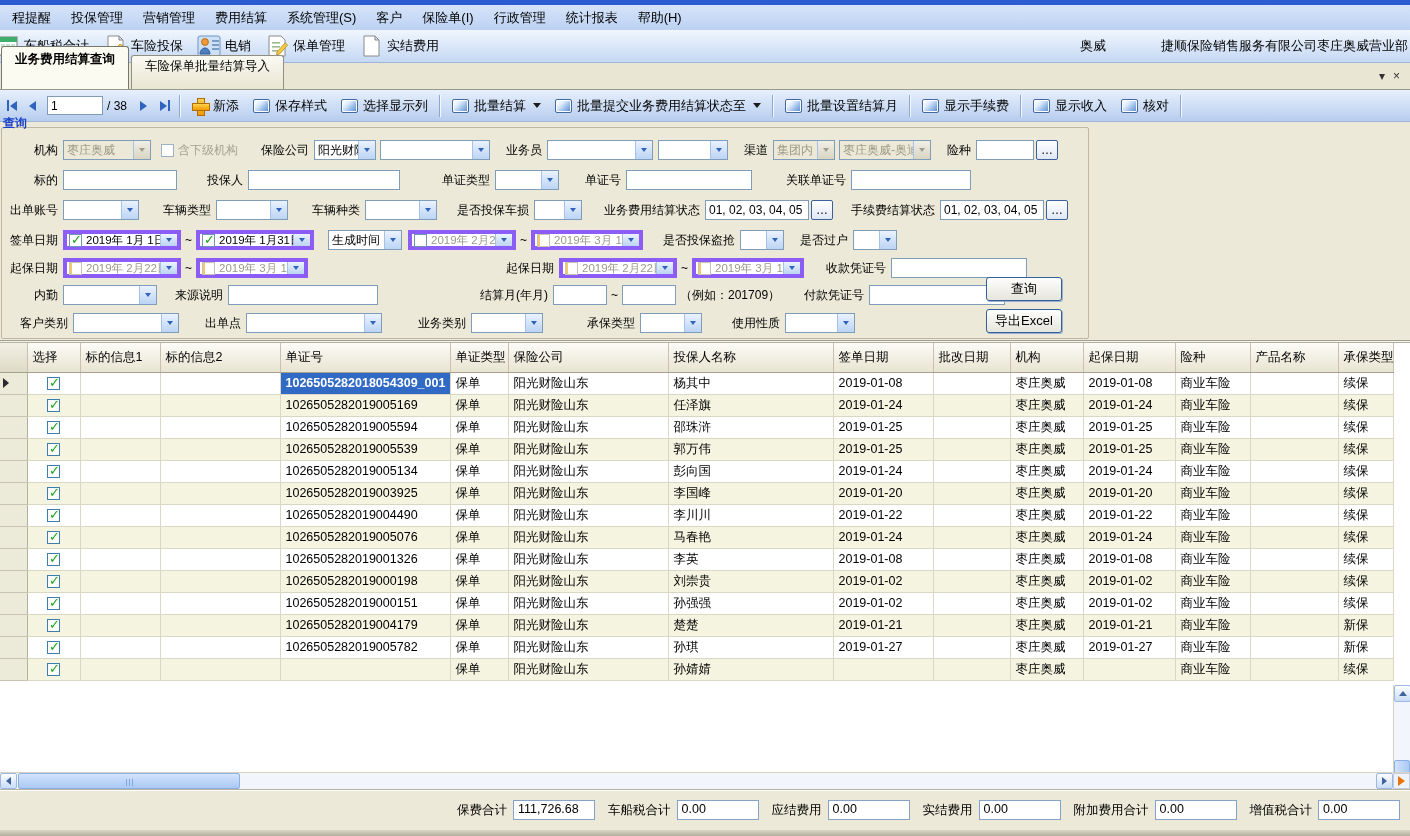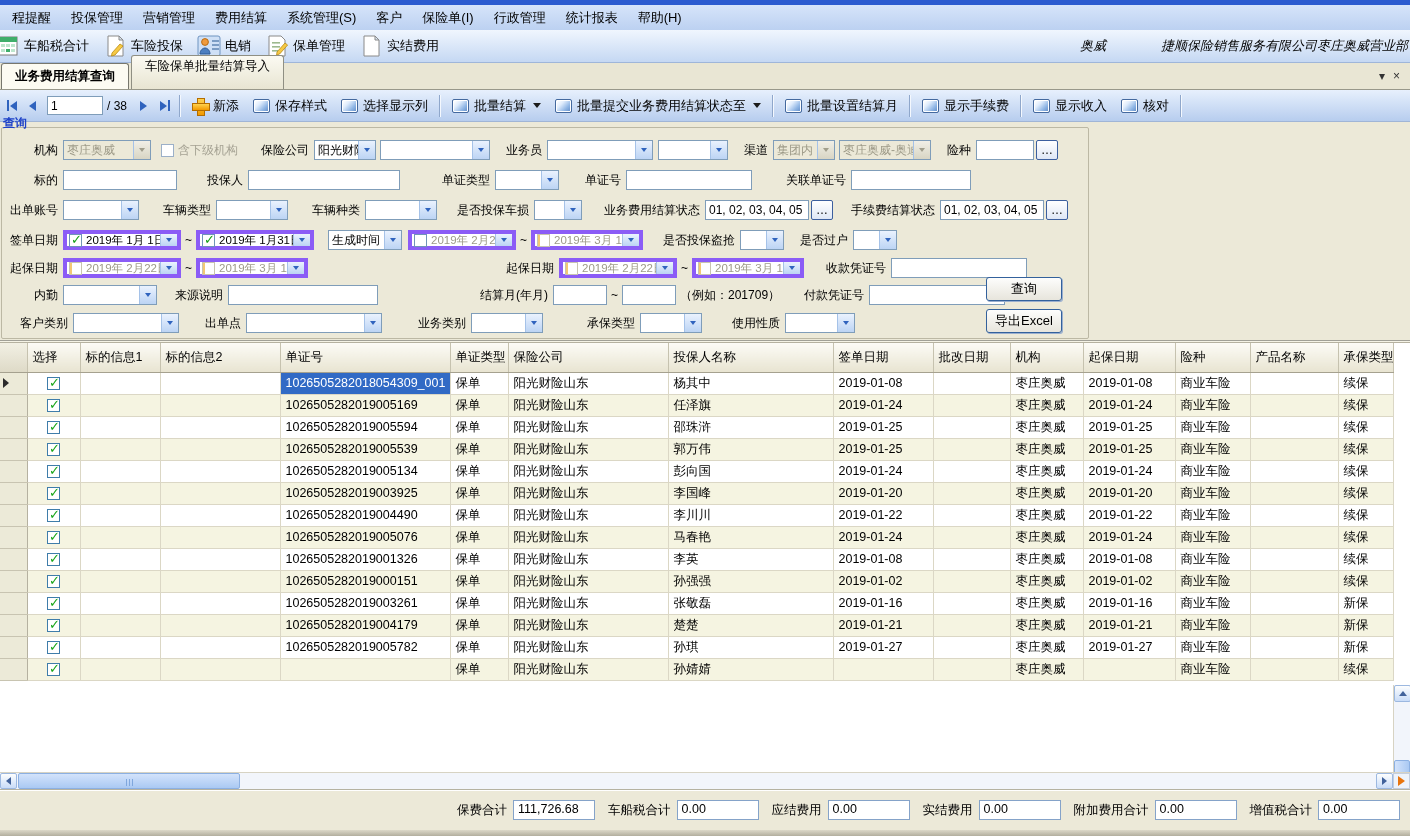--- a/index.html
+++ b/index.html
@@ -12,28 +12,28 @@
     display:flex; align-items:center; padding-left:2px; }
   .menuitem { padding:3px 10px; font-size:13px; cursor:default; white-space:nowrap; }
 
   
   .bigbar { position:absolute; left:0; top:30px; width:1410px; height:33px;
     background:linear-gradient(#f0f6fe,#c5d8f3); border-bottom:1px solid #9fb6d9;
     display:flex; align-items:center; }
   .bigbtn { display:flex; align-items:center; gap:4px; padding:2px 9px 2px 5px; font-size:13px; white-space:nowrap; }
   .bigbtn:first-child { margin-left:-9px; }
   .bicon { width:24px; height:24px; display:flex; align-items:center; justify-content:center; }
-  .brand { margin-left:auto; display:flex; align-items:center; gap:55px; padding-right:2px; font-size:13px; white-space:nowrap;font-style:italic; }
+  .brand { margin-left:auto; display:flex; align-items:center; gap:55px; padding-right:2px; font-size:13px; white-space:nowrap; }
 
   
   .tabbar { position:absolute; left:0; top:63px; width:1410px; height:27px; background:#e9e6d4;
     border-bottom:1px solid #98988a; display:flex; align-items:flex-end; padding-left:1px; }
   .tab { height:34px; line-height:21px; padding:0 13px; border:1px solid #8f8f83; border-bottom:none;
     border-radius:3px 3px 0 0; background:linear-gradient(#fbfaf2,#e8e5d2); margin-right:2px; font-size:12.5px; }
-  .tab.active { height:26px; line-height:25px; background:#fcfbf2; font-weight:bold; border-color:#77776d; }
+  .tab.active { height:43px; line-height:25px; background:#fcfbf2; font-weight:bold; border-color:#77776d; }
   .tabicons { margin-left:auto; display:flex; gap:8px; padding:0 10px 6px 0; color:#333; font-size:12px; }
   .tabicons span { cursor:default; }
 
   
   .actionbar { position:absolute; left:0; top:90px; width:1410px; height:32px;
     background:linear-gradient(#e7f0fd,#b7cdee); border-bottom:1px solid #a0b5d6;
     display:flex; align-items:center; padding-left:1px; }
   .pgbtn { width:21px; height:22px; display:flex; align-items:center; justify-content:center; gap:1px;
     background:transparent; border:none; }
   .tri-l { width:0; height:0; border-top:5px solid transparent; border-bottom:5px solid transparent; border-right:7px solid #2f63be; }
@@ -102,21 +102,21 @@
   th.gutter-h { background:linear-gradient(#f2f0e4,#dedac7); }
   td { height:22px; border-right:1px solid #dbd7c5; border-bottom:1px solid #dbd7c5; padding:0 5px;
     white-space:nowrap; overflow:hidden; font-size:12.5px; background:#fff; }
   tbody tr:nth-child(even) td { background:#f5f4e1; }
   td.gutter { background:#ecead8 !important; border-right:1px solid #b5b1a0; border-bottom:1px solid #c8c4b1; padding:0 3px; }
   td.c-check { text-align:center; }
   .gridcb { display:inline-block; width:13px; height:13px; border:1px solid #3f7daa; background:#fff; position:relative; vertical-align:middle; }
   .gridcb::after { content:"\2713"; position:absolute; left:1px; top:-3px; color:#18a518; font-weight:bold; font-size:13px; }
   .rowarrow { display:none; width:0; height:0; border-left:6px solid #2b2b2b; border-top:5px solid transparent; border-bottom:5px solid transparent; }
   td.gutter.current .rowarrow { display:block; }
-  td.selcell { background:#316ac5 !important; color:#fff; }
+  td.selcell { background:#316ac5 !important; color:#fff;font-weight:bold; }
 
   
   .vscroll { position:absolute; right:0; top:342px; width:17px; height:430px; background:#f2f5fb; border-left:1px solid #d7d3c3; }
   .sbtn { position:absolute; left:0; width:17px; height:17px; background:linear-gradient(#fdfefe,#c9dcf8);
     border:1px solid #9cb8e0; border-radius:2px; display:flex; align-items:center; justify-content:center; }
   .sbtn.up { top:0; }
   .tri-up { width:0; height:0; border-left:4px solid transparent; border-right:4px solid transparent; border-bottom:5px solid #41629b; }
   .vthumb { position:absolute; left:0; top:75px; width:16px; height:105px; background:linear-gradient(90deg,#d3e3fb,#aac9f3);
     border:1px solid #8cb0e2; border-radius:2px; }
   .hscroll { position:absolute; left:0; top:772px; width:1410px; height:17px; background:#f2f5fb; border-top:1px solid #d7d3c3; }
@@ -767,57 +767,57 @@
     <td>李英</td>
     <td>2019-01-08</td>
     <td></td>
     <td>枣庄奥威</td>
     <td>2019-01-08</td>
     <td>商业车险</td>
     <td></td>
     <td>续保</td>
   </tr>
 
+  <tr>
+    <td class="gutter"></td>
+    <td class="c-check"><span class="gridcb"></span></td>
+    <td></td>
+    <td></td>
+    <td>1026505282019000198</td>
+    <td>保单</td>
+    <td>阳光财险山东</td>
+    <td>刘崇贵</td>
+    <td>2019-01-02</td>
+    <td></td>
+    <td>枣庄奥威</td>
+    <td>2019-01-02</td>
+    <td>商业车险</td>
+    <td></td>
+    <td>续保</td>
+  </tr>
 
   <tr>
     <td class="gutter"></td>
     <td class="c-check"><span class="gridcb"></span></td>
     <td></td>
     <td></td>
     <td>1026505282019000151</td>
     <td>保单</td>
     <td>阳光财险山东</td>
     <td>孙强强</td>
     <td>2019-01-02</td>
     <td></td>
     <td>枣庄奥威</td>
     <td>2019-01-02</td>
     <td>商业车险</td>
     <td></td>
     <td>续保</td>
   </tr>
 
 
-  <tr>
-    <td class="gutter"></td>
-    <td class="c-check"><span class="gridcb"></span></td>
-    <td></td>
-    <td></td>
-    <td>1026505282019003261</td>
-    <td>保单</td>
-    <td>阳光财险山东</td>
-    <td>张敬磊</td>
-    <td>2019-01-16</td>
-    <td></td>
-    <td>枣庄奥威</td>
-    <td>2019-01-16</td>
-    <td>商业车险</td>
-    <td></td>
-    <td>新保</td>
-  </tr>
 
   <tr>
     <td class="gutter"></td>
     <td class="c-check"><span class="gridcb"></span></td>
     <td></td>
     <td></td>
     <td>1026505282019004179</td>
     <td>保单</td>
     <td>阳光财险山东</td>
     <td>楚楚</td>

